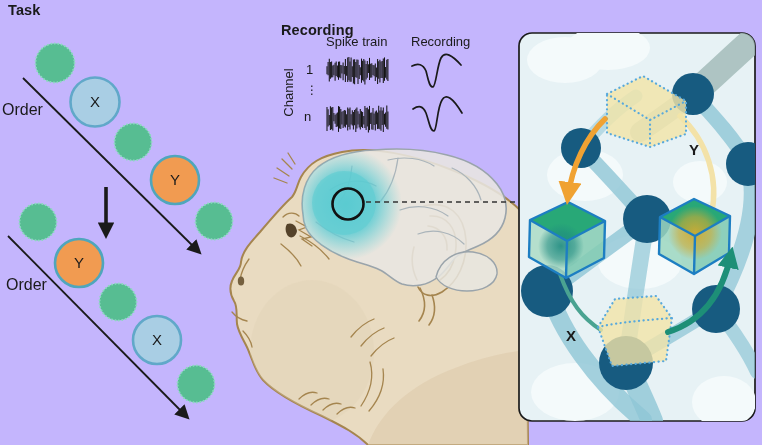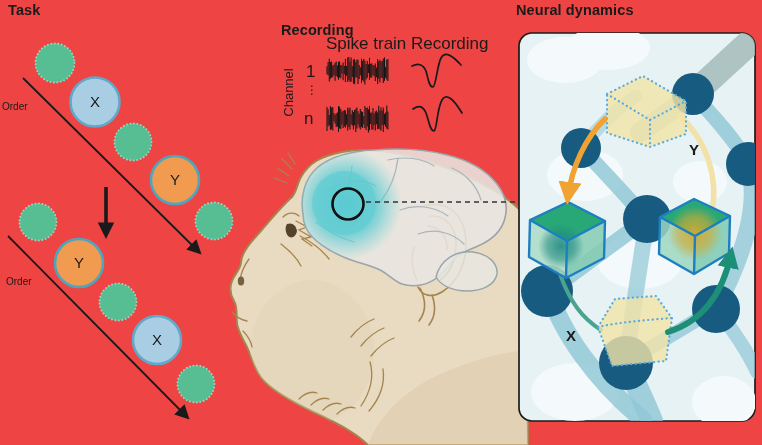--- a/index.html
+++ b/index.html
@@ -1,23 +1,23 @@
 <!DOCTYPE html>
 <html><head>
 <meta charset="utf-8">
 <style>
   html,body{margin:0;padding:0;background:#fff;}
-  .stage{position:relative;width:762px;height:445px;background:#ef4444;overflow:hidden;
+  .stage{position:relative;width:762px;height:445px;background:#c4b5fd;overflow:hidden;
          font-family:"Liberation Sans","DejaVu Sans",sans-serif;}
   .stage svg{position:absolute;left:0;top:0;}
   .ovl{position:absolute;left:0;top:0;width:762px;height:445px;pointer-events:none;}
   .t{position:absolute;white-space:nowrap;color:#1a1a1a;}
   .title{font-size:14.5px;font-weight:bold;letter-spacing:.1px;}
-  .lbl{font-size:17px;text-align:right;}
-  .order{font-size:10px;}
+  .lbl{font-size:13px;text-align:right;}
+  .order{font-size:16px;}
   .cue{font-size:15px;font-weight:500;transform:translate(-50%,-54%);}
   .axis-rot{font-size:13px;width:64px;text-align:center;transform:rotate(-90deg);}
   .statelbl{font-size:15px;font-weight:bold;transform:translate(-50%,-50%);}
   .dots{font-size:12px;letter-spacing:0;}
 </style>
 </head>
 <body>
 
 <div class="stage">
 
@@ -329,21 +329,20 @@
       <path d="M668,332 C700,322 722,297 731,254" fill="none" stroke="#1d8f77" stroke-width="6" stroke-linecap="round" marker-end="url(#mTeal)"></path>
 
       <path d="M605,119 C586,137 572,166 568,197" fill="none" stroke="#f0a232" stroke-width="5.5" stroke-linecap="round" marker-end="url(#mOrange)"></path>
     </g>
   </g>
 </svg>
 
 <div class="ovl">
   <span class="t title" style="left:8px;top:2px;">Task</span>
   <span class="t title" style="left:281px;top:2px;margin-top:20px;">Recording</span>
-  <span class="t title" style="left:516px;top:2px;">Neural dynamics</span>
 
   <span class="t order" style="left:2px;top:101px;">Order</span>
   <span class="t order" style="left:6px;top:276px;">Order</span>
 
   <span class="t cue" style="left:95px;top:102px;">X</span>
   <span class="t cue" style="left:175px;top:180px;">Y</span>
   <span class="t cue" style="left:79px;top:263px;">Y</span>
   <span class="t cue" style="left:157px;top:340px;">X</span>
 
   <span class="t lbl" style="left:326px;top:34px;">Spike train</span>

